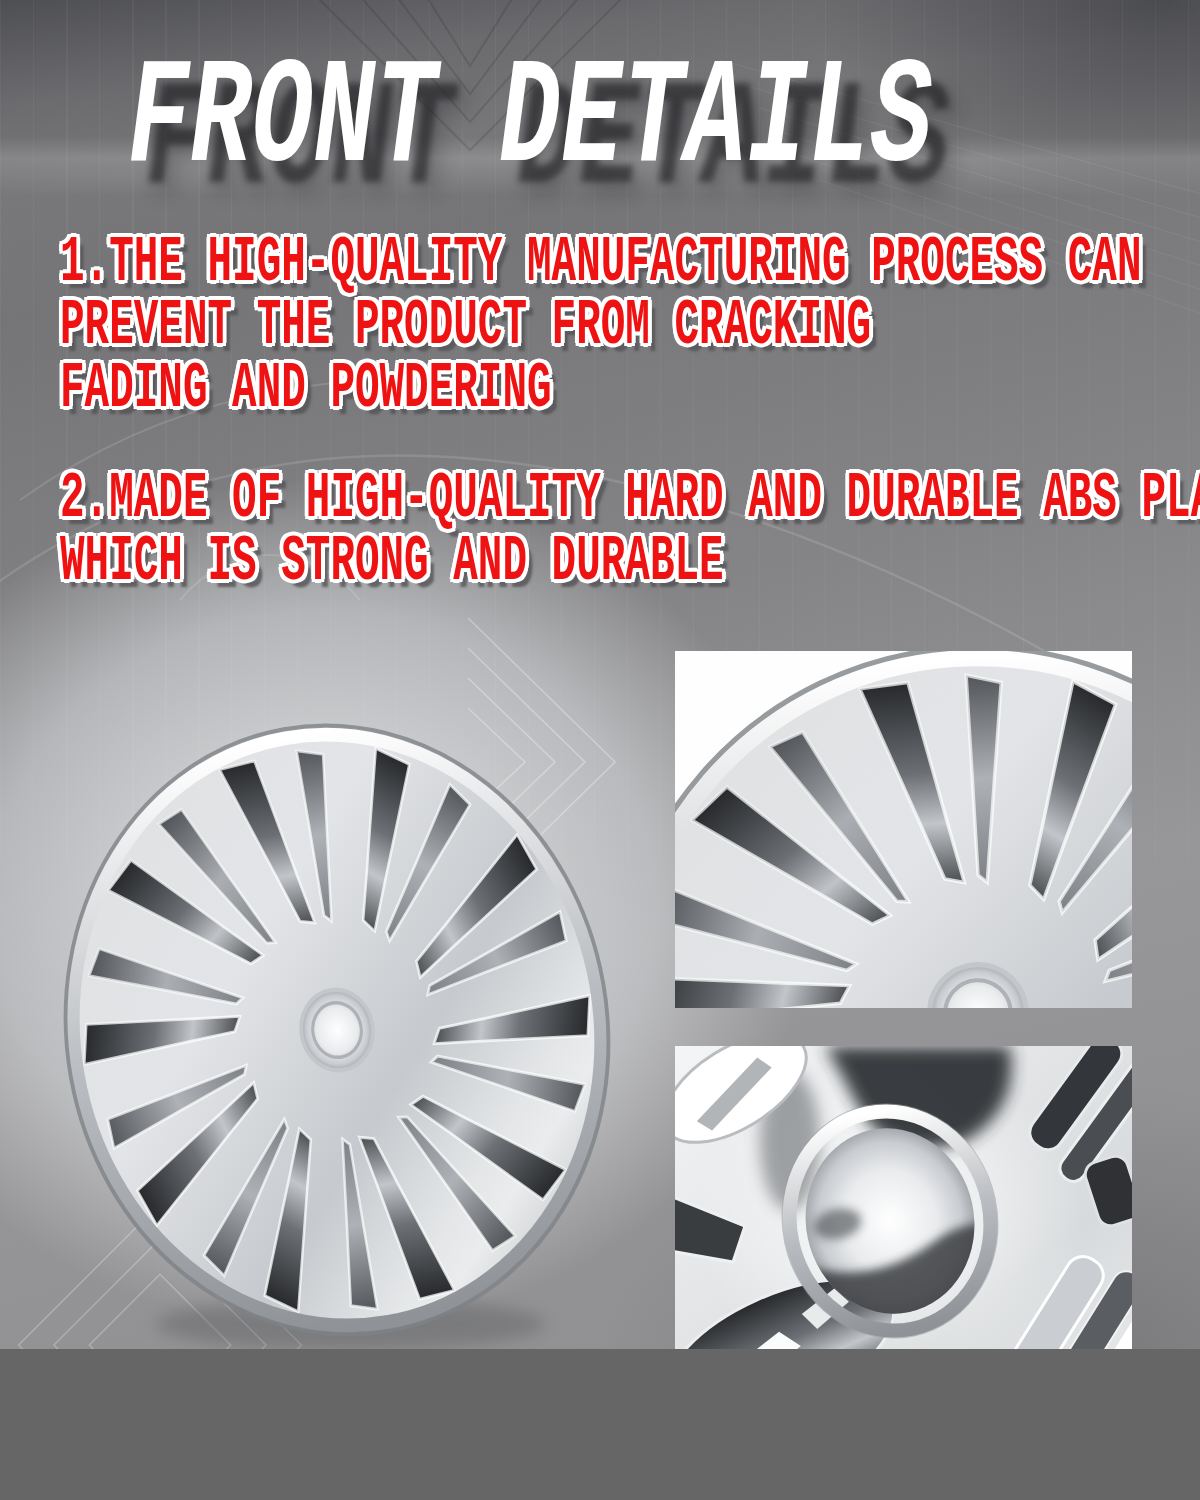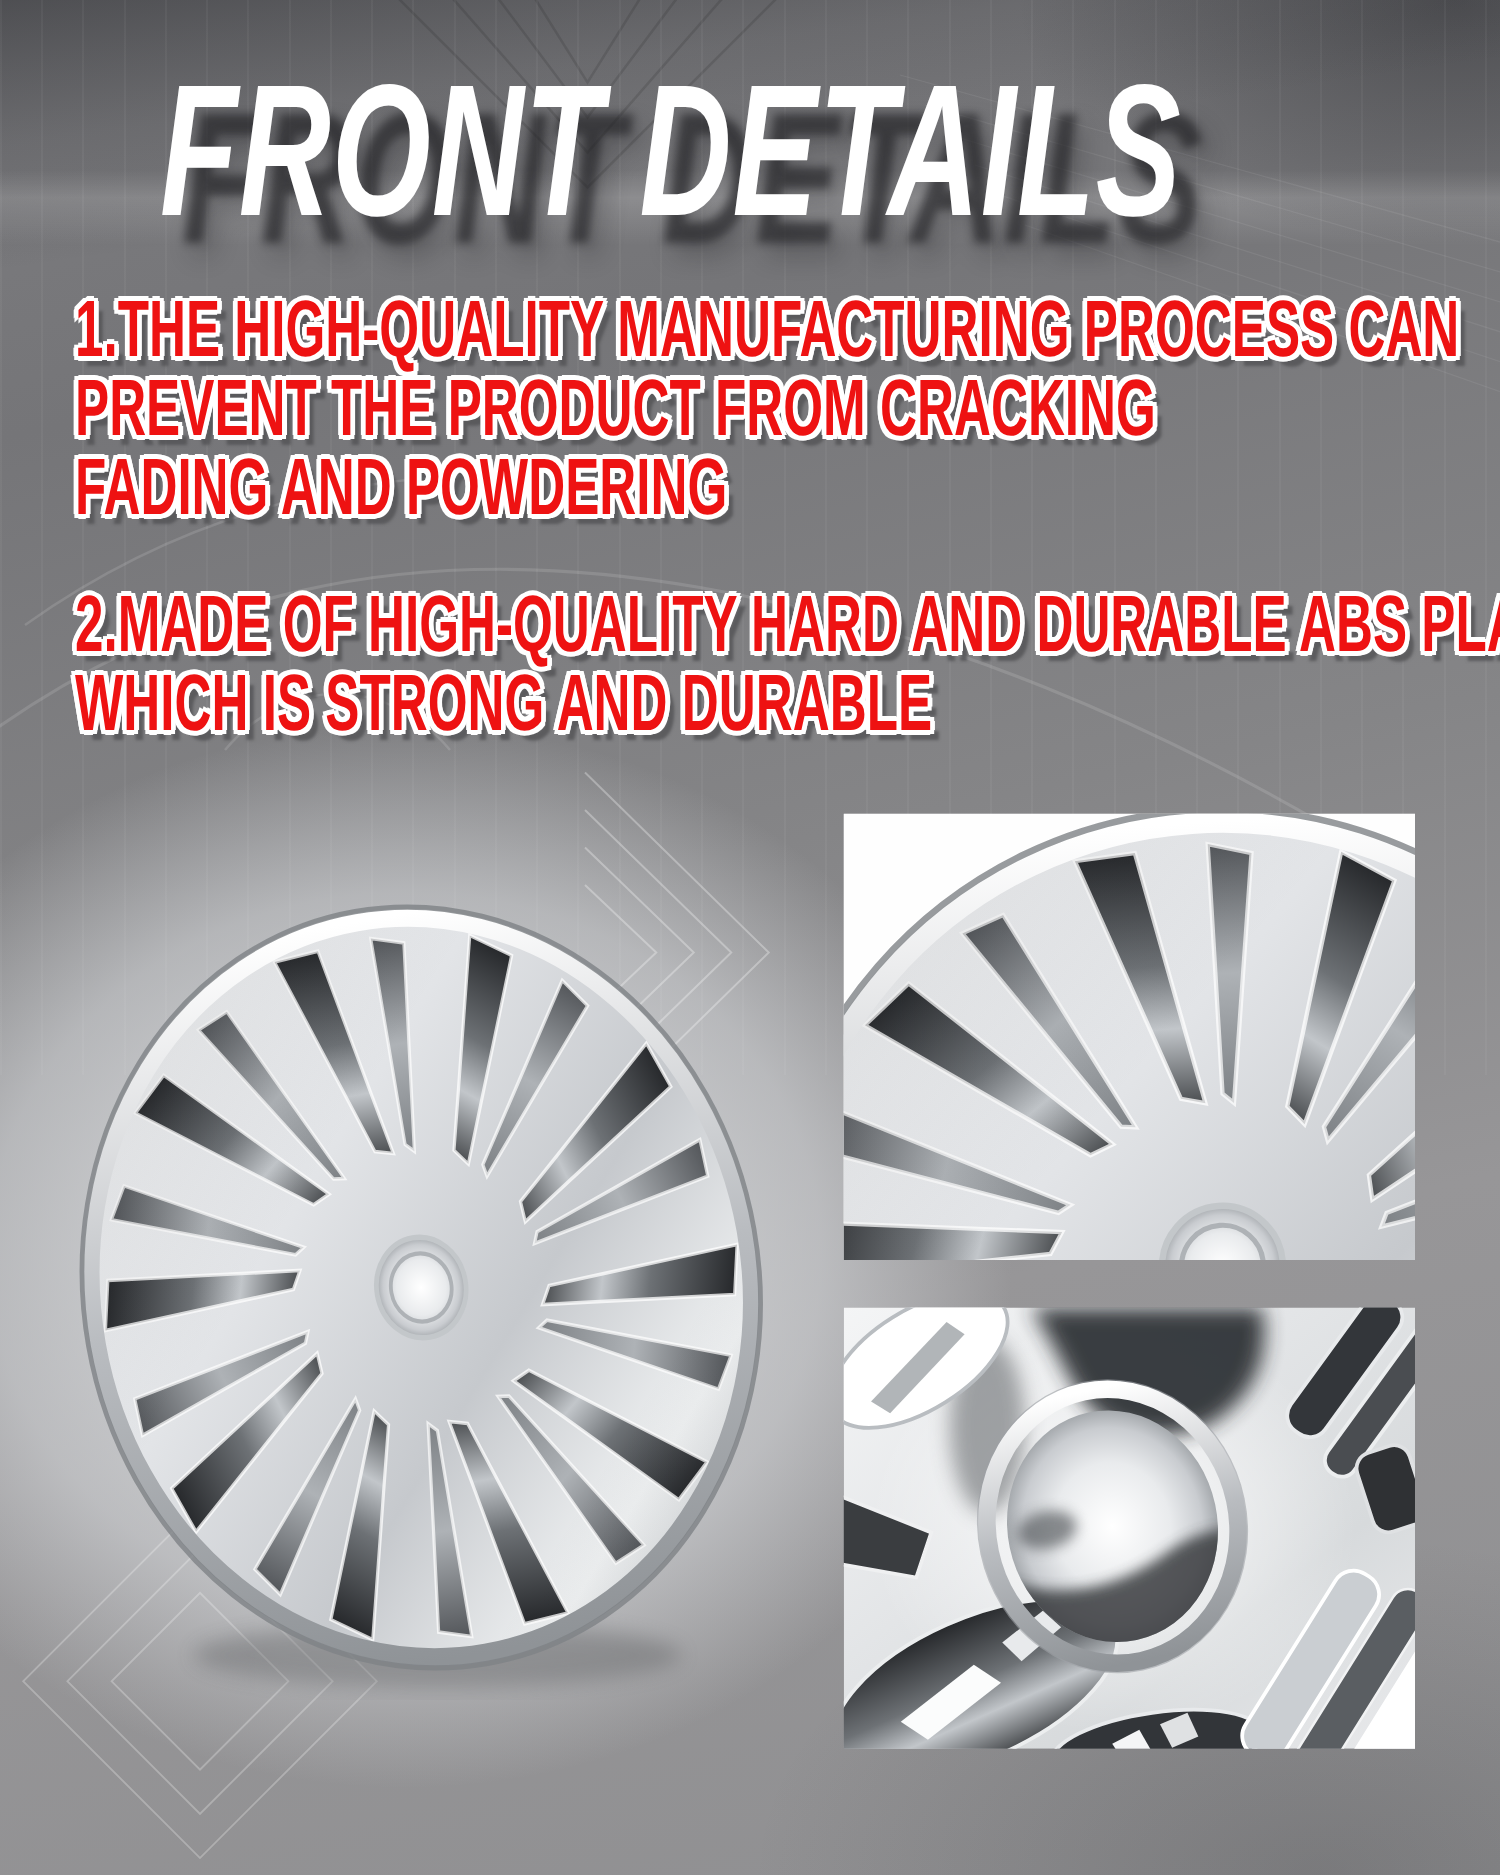--- a/index.html
+++ b/index.html
@@ -1,18 +1,18 @@
 <!DOCTYPE html>
 <html><head>
 <meta charset="utf-8">
 <style>
   html,body{margin:0;padding:0;background:#666;}
   .page{
-    position:relative;width:1200px;height:1500px;overflow:hidden;
-    font-family:Liberation Sans, sans-serif;
+    position:relative;width:1200px;height:1349px;overflow:hidden;
+    font-family:Liberation Mono, monospace;
     background-color:#89898b;
     background-image:
       radial-gradient(ellipse 640px 560px at 27% 67%, rgba(231,233,235,.95) 0%, rgba(213,215,218,.6) 52%, rgba(213,215,218,0) 76%),
       linear-gradient(172deg, rgba(40,41,45,.55) 0%, rgba(40,41,45,.18) 7%, rgba(40,41,45,0) 13%),
       radial-gradient(ellipse 500px 280px at 97% 0%, rgba(36,37,41,.5) 0%, rgba(36,37,41,0) 70%),
       linear-gradient(180deg, rgba(255,255,255,0) 136px, rgba(255,255,255,.16) 158px, rgba(255,255,255,0) 196px),
       radial-gradient(ellipse 700px 420px at 88% 100%, rgba(44,45,48,.22), rgba(44,45,48,0) 65%),
       linear-gradient(168deg,#7d7d80 0%,#757578 20%,#858587 46%,#979698 68%,#8f8f91 100%);
   }
   .stripes{

